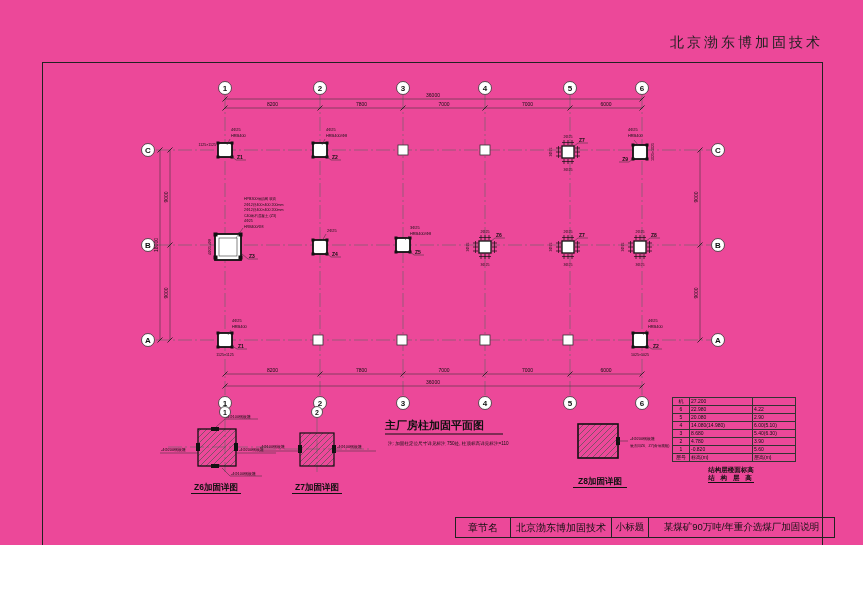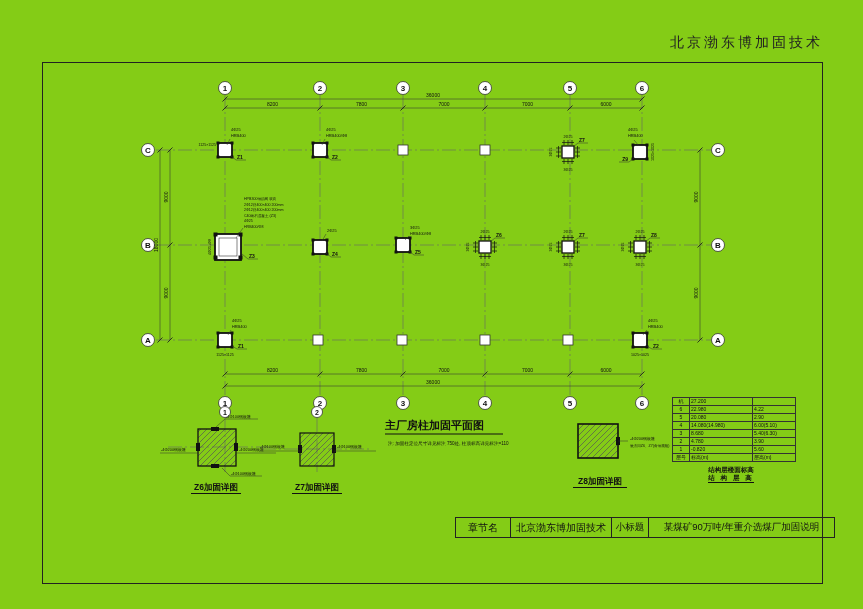--- a/index.html
+++ b/index.html
@@ -1,16 +1,16 @@
 <!DOCTYPE html>
 <html><head>
 <meta charset="utf-8">
 <style>
   html,body{margin:0;padding:0;background:#fff;}
-  .page{position:relative;width:863px;height:609px;background:#84cc16;overflow:hidden;
+  .page{position:relative;width:863px;height:545px;background:#ec4899;overflow:hidden;
         font-family:"Liberation Sans",sans-serif;color:#111;}
   .brand{position:absolute;top:34px;right:40px;font-family:"Liberation Serif",serif;
          font-size:14px;letter-spacing:3px;color:#222;}
   .sheet{position:absolute;left:42px;top:62px;width:779px;height:520px;border:1.5px solid #222;}
   svg.draw{position:absolute;left:0;top:0;}
   svg text{fill:#111;}
   .ax{stroke:#666;stroke-width:.6;stroke-dasharray:14 3 2 3;fill:none;}
   .dim{stroke:#333;stroke-width:.55;fill:none;}
   .tick{stroke:#222;stroke-width:.9;}
   .ldr{stroke:#333;stroke-width:.5;fill:none;}

